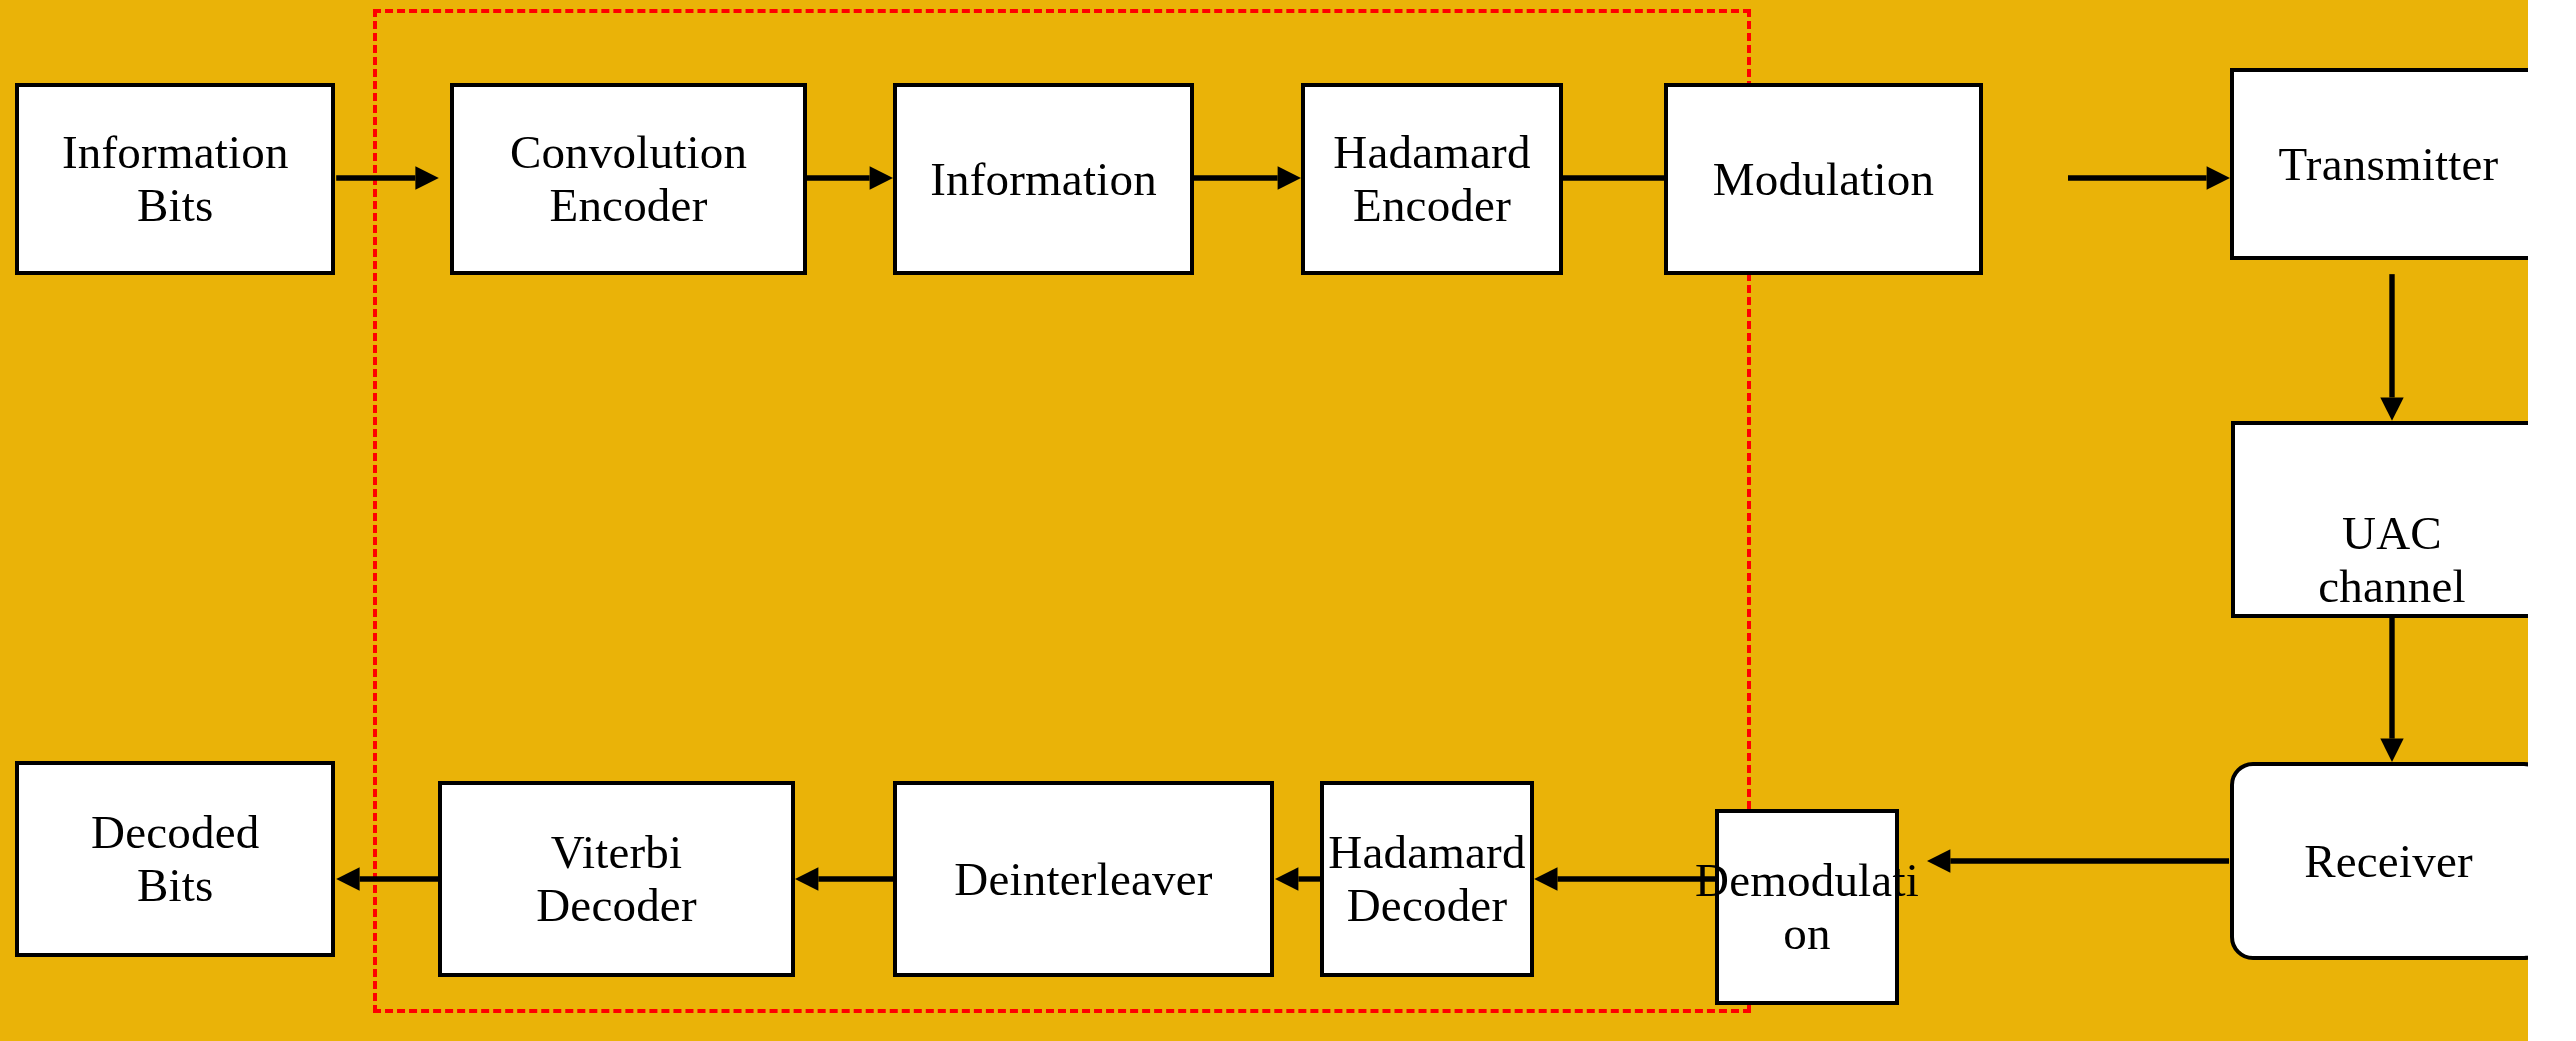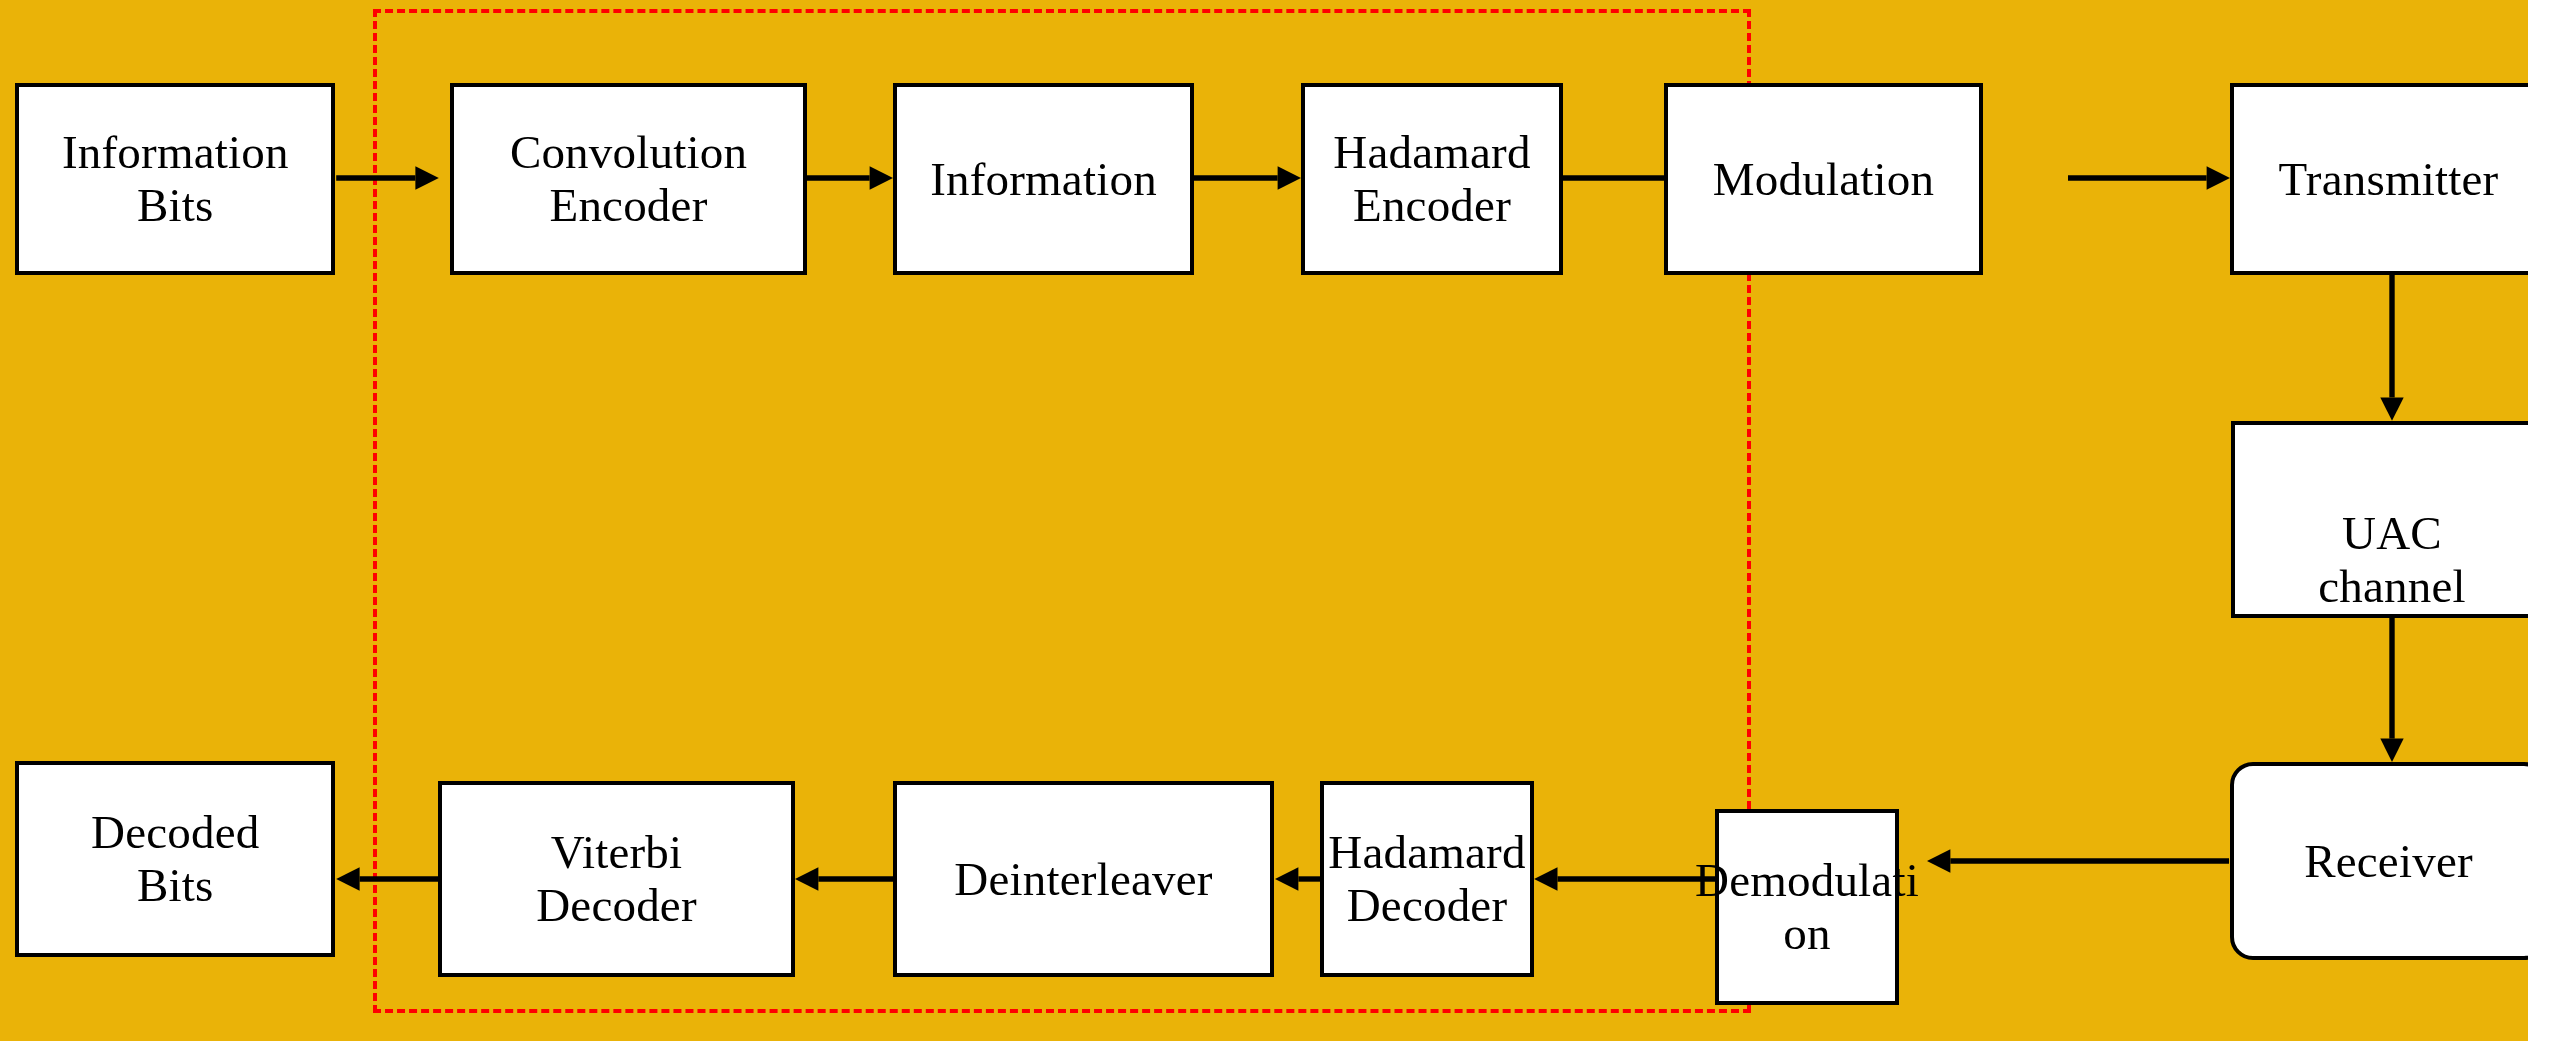--- a/index.html
+++ b/index.html
@@ -152,21 +152,21 @@
       <div class="node" style="left: 893px; top: 83px; width: 301px; height: 192px; border-color: rgb(0, 0, 0); color: rgb(0, 0, 0);">
         <span class="label">Information</span>
       </div>
       <div class="node" style="left: 1301px; top: 83px; width: 262px; height: 192px; border-color: rgb(0, 0, 0); color: rgb(0, 0, 0);">
         <span class="label">Hadamard
 Encoder</span>
       </div>
       <div class="node" style="left: 1664px; top: 83px; width: 319px; height: 192px; border-color: rgb(0, 0, 0); color: rgb(0, 0, 0); text-align: right;">
         <span class="label">Modulation</span>
       </div>
-      <div class="node" style="left: 2230px; top: 83px; width: 317px; height: 192px; border-color: rgb(0, 0, 0); color: rgb(0, 0, 0);">
+      <div class="node" style="left: 2230px; top: 68px; width: 317px; height: 192px; border-color: rgb(0, 0, 0); color: rgb(0, 0, 0);">
         <span class="label">Transmitter</span>
       </div>
       <div class="node" style="left: 2231px; top: 421px; width: 322px; height: 197px; border-color: rgb(0, 0, 0); color: rgb(0, 0, 0); align-items: flex-end;">
         <span class="label">UAC
 channel</span>
       </div>
       <div class="node" style="left: 2230px; top: 762px; width: 317px; height: 198px; border-color: rgb(0, 0, 0); color: rgb(0, 0, 0); border-radius: 23px;">
         <span class="label">Receiver</span>
       </div>
       <div class="node" style="left: 1715px; top: 781px; width: 184px; height: 196px; border-color: rgb(0, 0, 0); color: rgb(0, 0, 0); margin-top: 28px;">

